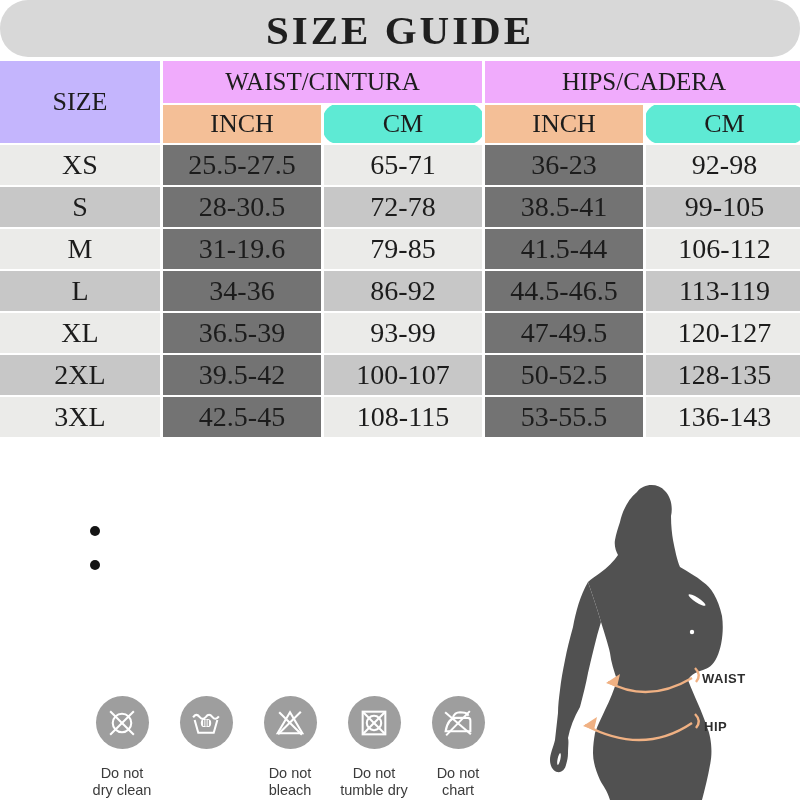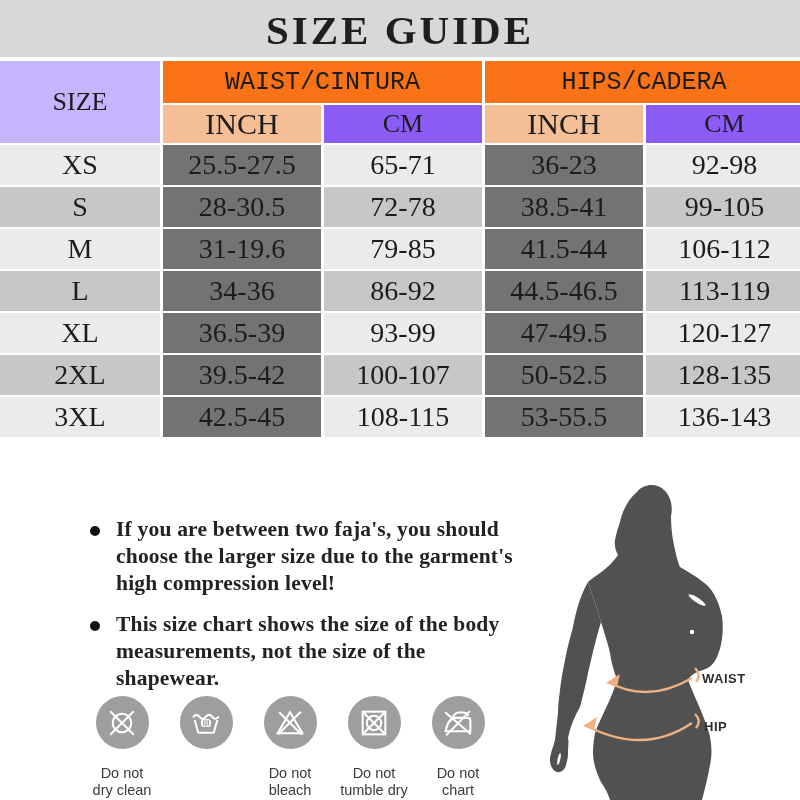--- a/index.html
+++ b/index.html
@@ -5,41 +5,41 @@
   html,body{margin:0;padding:0;}
   body{
     width:800px;height:800px;overflow:hidden;background:#ffffff;
     font-family:"Liberation Serif",serif;position:relative;
   }
   .page{position:absolute;left:0;top:0;width:800px;height:800px;}
 
   
   .title-bar{
     position:absolute;left:0;top:0;width:800px;height:57px;
-    background:#d8d8d8;text-align:center;
+    background:#d8d8d8;text-align:center;border-radius:28px;
   }
   .title-bar h1{
     margin:0;line-height:60px;font-size:41px;font-weight:600;
     letter-spacing:3px;color:#1f1f1f;font-family:"Liberation Serif",serif;
   }
 
   
   .size-table{
     position:absolute;left:-3px;top:59px;width:806px;
     border-collapse:collapse;table-layout:fixed;text-align:center;color:#1c1c1c;
   }
   .size-table th,.size-table td{
     border-left:3px solid #fff;border-right:3px solid #fff;
     border-top:2px solid #fff;border-bottom:2px solid #fff;
     font-weight:normal;padding:0;vertical-align:middle;
   }
   .th-size{background:#c4b5fd;font-size:26px;}
-  .th-group{background:#f97316;font-size:25px;height:42px;font-family:Liberation Mono, monospace;}
-  .th-inch{background:#f4bf97;font-size:30px;height:38px;}
-  .th-cm{background:#8b5cf6;font-size:26px;}
+  .th-group{background:#f0abfc;font-size:25px;height:42px;}
+  .th-inch{background:#f4bf97;font-size:26px;height:38px;}
+  .th-cm{background:#5eead4;font-size:26px;border-radius:15px;}
   .size-table tbody tr{height:42px;}
   .size-table tbody td{font-size:28px;}
   .row-light .c-size,.row-light .c-cm{background:#ebebe9;}
   .row-dark  .c-size,.row-dark  .c-cm{background:#c7c7c7;}
   .size-table tbody .c-inch{background:#737373;}
 
   
   .notes{position:absolute;left:90px;top:516px;width:480px;color:#222;}
   .note{display:flex;margin-bottom:14px;}
   .note .dot{flex:none;width:10px;height:10px;border-radius:50%;background:#141414;margin:10px 16px 0 0;}
@@ -150,33 +150,23 @@
         <td class="c-cm">108-115</td>
         <td class="c-inch">53-55.5</td>
         <td class="c-cm">136-143</td>
       </tr>
     </tbody>
   </table>
 
   <section class="notes">
     <div class="note">
       <span class="dot"></span>
-      <div class="note-text">
-        <div>If you are between two faja's, you should</div>
-        <div>choose the larger size due to the garment's</div>
-        <div>high compression level!</div>
-      </div>
     </div>
     <div class="note">
       <span class="dot"></span>
-      <div class="note-text">
-        <div>This size chart shows the size of the body</div>
-        <div>measurements, not the size of the</div>
-        <div>shapewear.</div>
-      </div>
     </div>
   </section>
 
   <section class="care-row">
     <div class="care-item">
       <div class="care-circle">
         <svg width="34" height="34" viewBox="0 0 33 33">
           <circle cx="16.5" cy="16.5" r="9"></circle>
           <line x1="5" y1="5" x2="28" y2="28"></line>
             <line x1="28" y1="5" x2="5" y2="28"></line>

